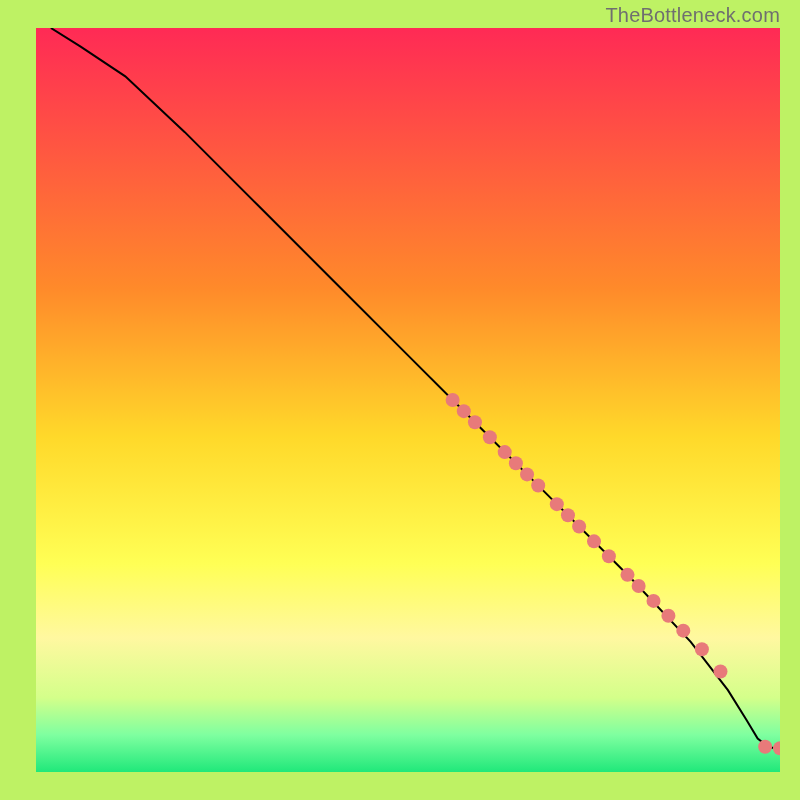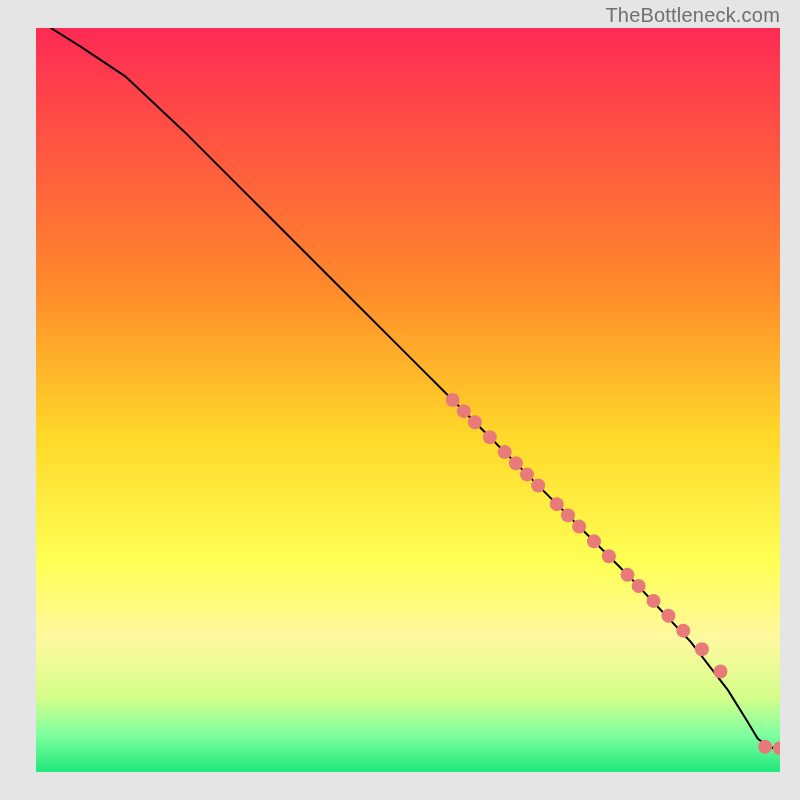--- a/index.html
+++ b/index.html
@@ -8,21 +8,21 @@
     width: 800px;
     height: 800px;
     background: #000;
     font-family: Arial, Helvetica, sans-serif;
     overflow: hidden;
   }
   .frame {
     position: relative;
     width: 800px;
     height: 800px;
-    background: #e5e5e5;
+    background: #bef264;
   }
   .watermark {
     position: absolute;
     top: 4px;
     right: 20px;
     font-size: 20px;
     color: #6f6f6f;
     font-weight: 500;
     letter-spacing: 0.2px;
   }

